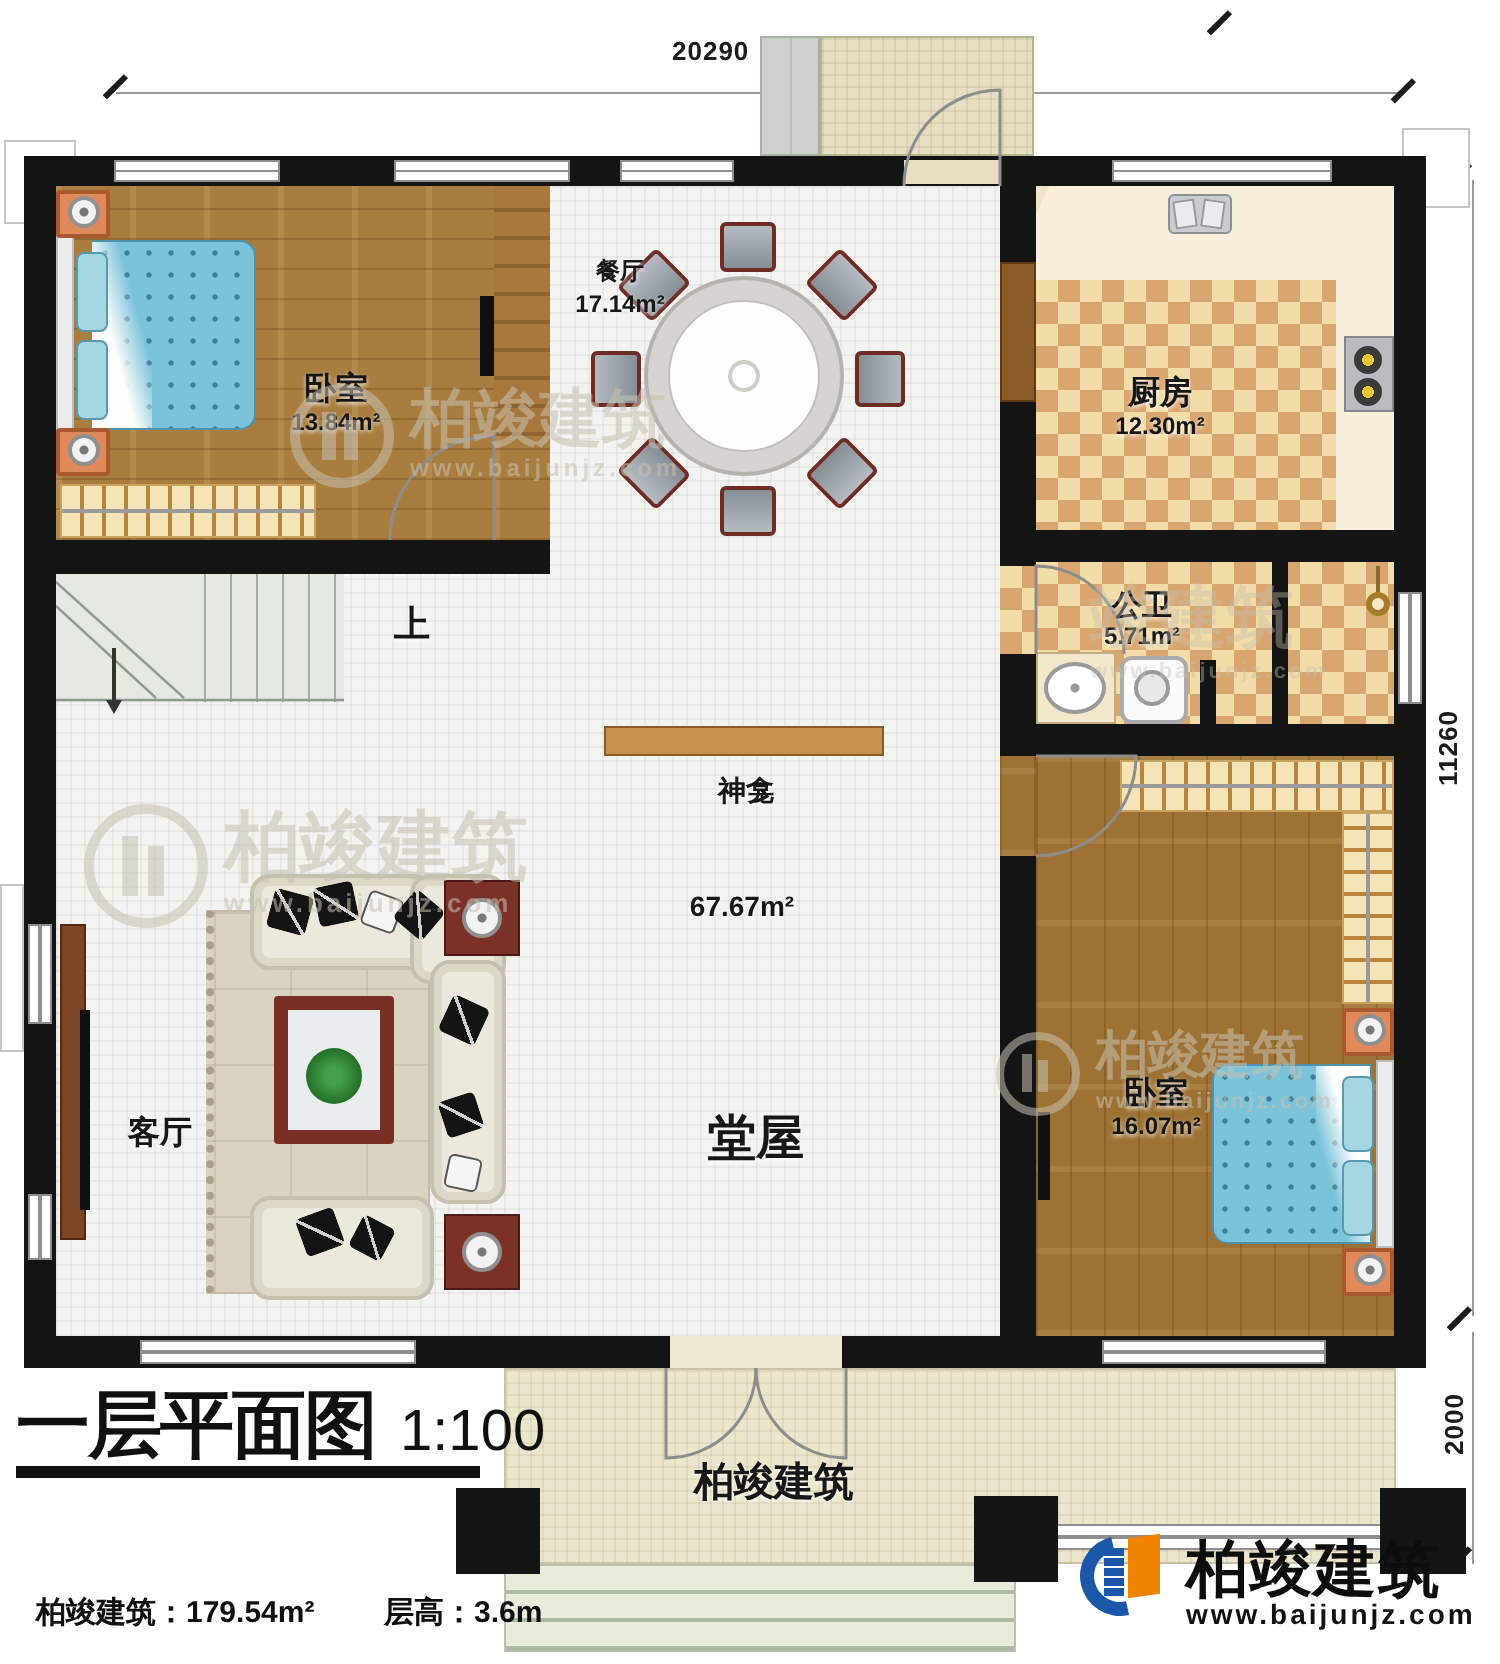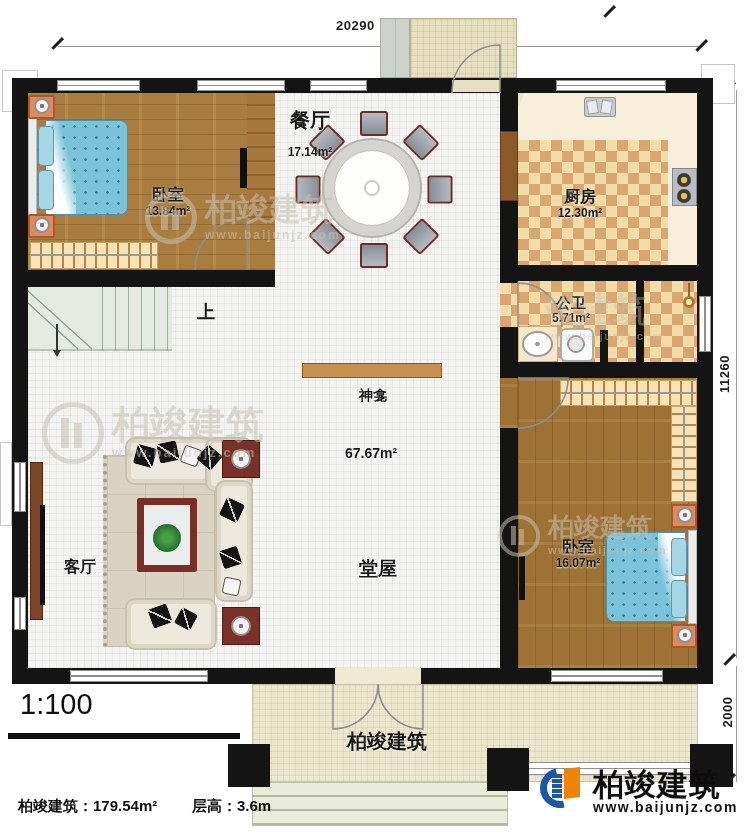--- a/index.html
+++ b/index.html
@@ -221,30 +221,30 @@
   <svg class="doorsvg" style="left:378px;top:684px;" width="45" height="45">
       <path d="M45,0 L45,45 A45,45 0 0 1 0,0"></path>
     </svg>
 
   <div class="abs wall" style="left:228px;top:744px;width:42px;height:43px;"></div>
   <div class="abs wall" style="left:487px;top:748px;width:42px;height:43px;"></div>
   <div class="abs wall" style="left:690px;top:744px;width:43px;height:43px;"></div>
 
   <div class="rlabel" style="left:168px;top:195px;font-size:16px;">卧室</div>
   <div class="rlabel" style="left:168px;top:211px;font-size:12px;">13.84m²</div>
-  <div class="rlabel" style="left:310px;top:120px;font-size:20px;">餐厅</div>
+  <div class="rlabel" style="left:310px;top:136px;font-size:12px;">餐厅</div>
   <div class="rlabel" style="left:310px;top:152px;font-size:12px;">17.14m²</div>
   <div class="rlabel" style="left:580px;top:197px;font-size:16px;">厨房</div>
   <div class="rlabel" style="left:580px;top:213px;font-size:12px;">12.30m²</div>
   <div class="rlabel" style="left:571px;top:303px;font-size:15px;">公卫</div>
   <div class="rlabel" style="left:571px;top:318px;font-size:12px;">5.71m²</div>
   <div class="rlabel" style="left:578px;top:547px;font-size:16px;">卧室</div>
   <div class="rlabel" style="left:578px;top:563px;font-size:12px;">16.07m²</div>
   <div class="rlabel" style="left:80px;top:567px;font-size:16px;">客厅</div>
-  <div class="rlabel" style="left:378px;top:569px;font-size:19px;">堂屋</div>
+  <div class="rlabel" style="left:378px;top:569px;font-size:24px;">堂屋</div>
   <div class="rlabel" style="left:371px;top:453px;font-size:14px;">67.67m²</div>
   <div class="rlabel" style="left:373px;top:396px;font-size:14px;">神龛</div>
   <div class="rlabel" style="left:206px;top:312px;font-size:18px;">上</div>
   <div class="rlabel" style="left:387px;top:741px;font-size:20px;">柏竣建筑</div>
 
   <div class="wm" style="left:145px;top:192px;">
     <span class="wm-ring" style="width:42px;height:42px;">
         <i class="wm-bar" style="left:11px;top:9px;width:7px;height:24px;"></i>
         <i class="wm-bar" style="left:22px;top:13px;width:7px;height:20px;"></i>
       </span>
@@ -274,20 +274,21 @@
     </span>
   </div>
   <div class="wm" style="left:545px;top:292px;opacity:.4;">
     <span>
       <span class="wm-co" style="font-size:34px;">竣建筑</span><br>
       <span class="wm-url" style="font-size:11px;letter-spacing:1.5px;">www.baijunjz.com</span>
     </span>
   </div>
 
   <div class="abs" style="left:8px;top:688px;width:300px;height:50px;display:flex;align-items:baseline;">
+    <span class="tb-title">一层平面图</span>
     <span class="tb-scale">1:100</span>
   </div>
   <div class="abs" style="left:8px;top:733px;width:232px;height:6px;background:#101010;"></div>
   <div class="tb-stat" style="left:18px;top:797px;">柏竣建筑：179.54m²</div>
   <div class="tb-stat" style="left:192px;top:797px;">层高：3.6m</div>
 
   <div class="abs" style="left:538px;top:760px;width:52px;height:58px;">
     <div class="abs" style="left:2px;top:8px;width:40px;height:40px;border:7px solid transparent;border-left:7px solid #1a57a8;border-bottom:7px solid #1a57a8;border-radius:50%;transform:rotate(32deg);"></div>
     <div class="abs" style="left:26px;top:8px;width:16px;height:30px;background:#f08300;transform:skewY(-8deg);"></div>
     <div class="abs" style="left:14px;top:14px;width:10px;height:24px;background:#1a57a8;background-image:repeating-linear-gradient(0deg,transparent 0 4px,#fff 4px 5px);"></div>

